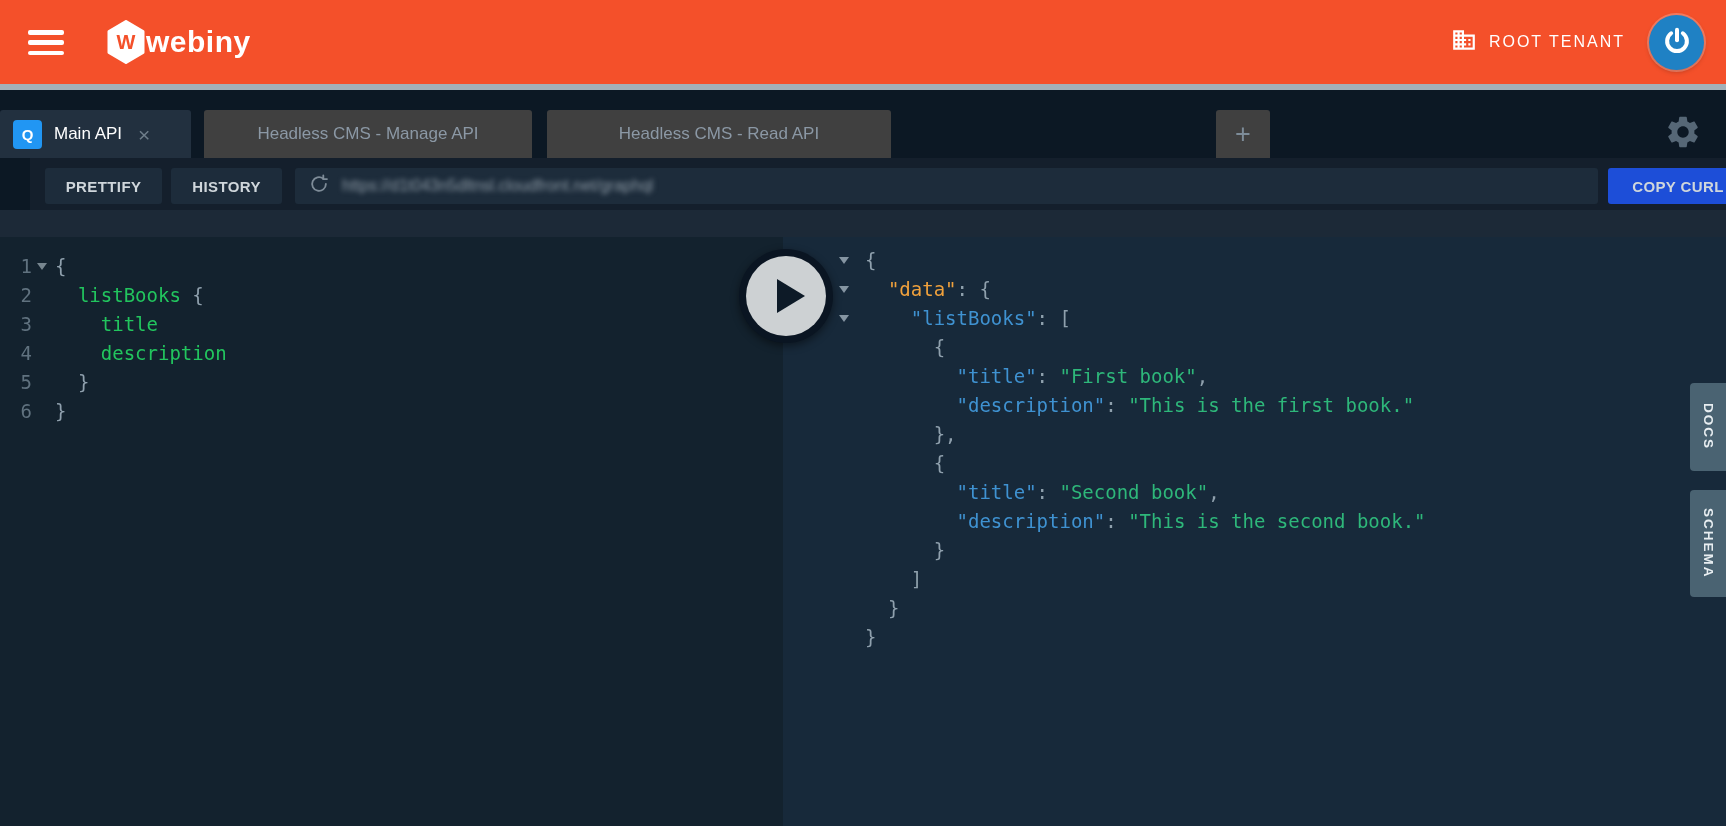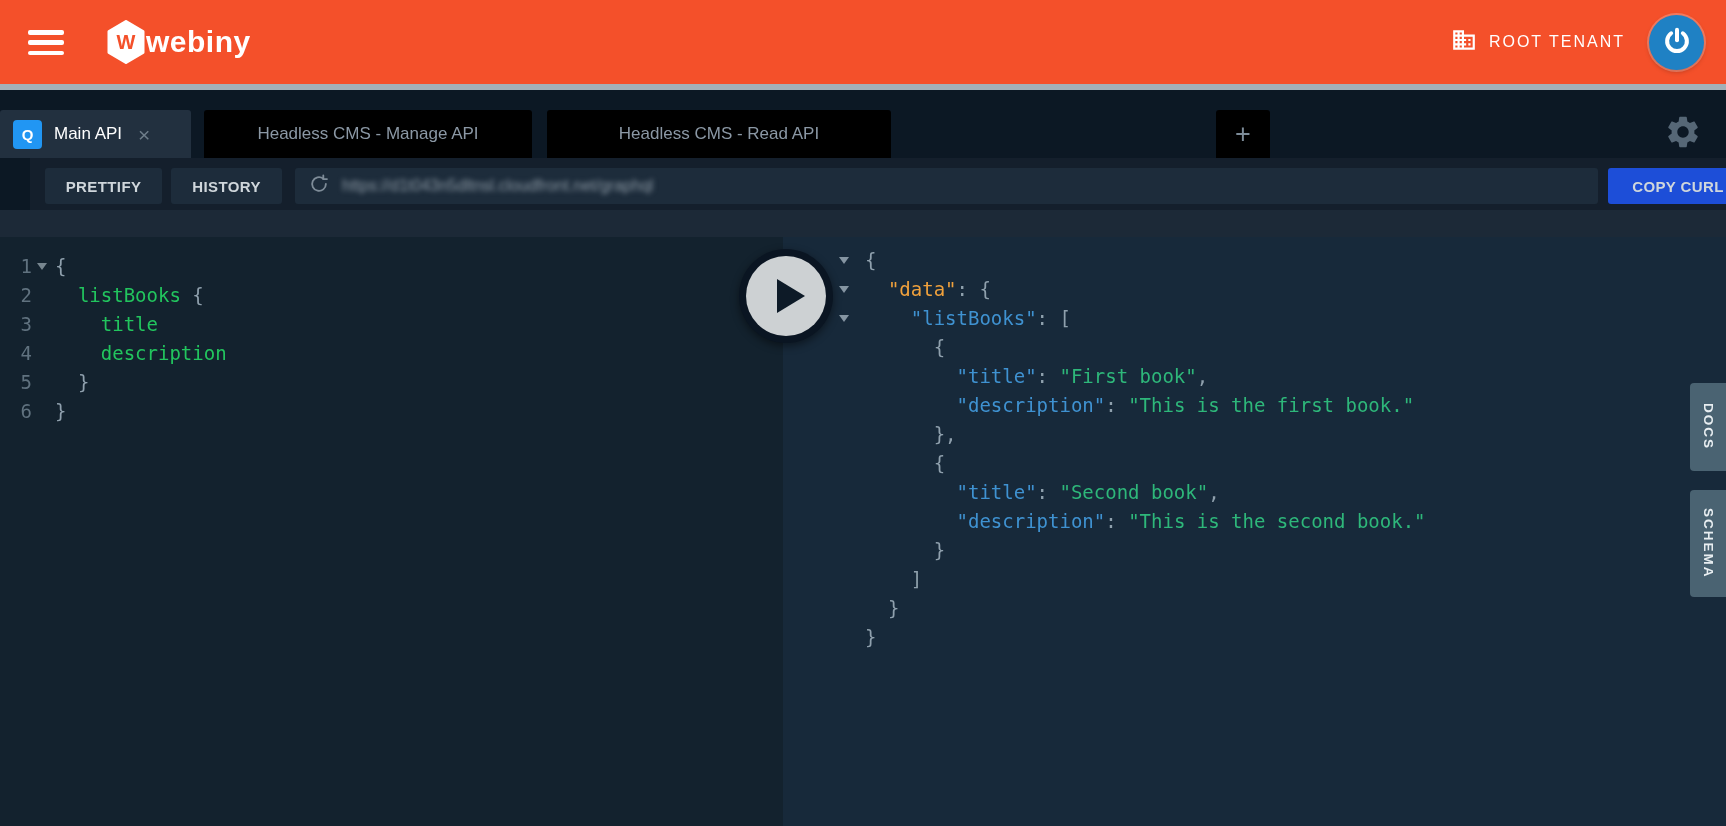--- a/index.html
+++ b/index.html
@@ -24,21 +24,21 @@
   .tenant { position:absolute; right:101px; top:0; height:84px; display:flex; align-items:center; gap:12px; cursor:pointer; }
   .tenant-label { color:#fff; font-size:16px; font-weight:500; letter-spacing:2px; }
   .avatar { position:absolute; right:22px; top:15px; width:55px; height:55px; border-radius:50%;
             background:#1f81c4; display:flex; align-items:center; justify-content:center;
             box-shadow:0 0 0 2px rgba(255,255,255,.25), 0 2px 5px rgba(0,0,0,.25); cursor:pointer; }
 
   
   .tabbar { position:absolute; left:0; top:90px; width:1726px; height:68px; background:#0c1824; }
   .tab { position:absolute; bottom:0; height:48px; border-radius:3px 3px 0 0;
          display:flex; align-items:center; justify-content:center; cursor:pointer;
-         background:#000000; color:#8b98a5; font-size:17px; }
+         background:#404040; color:#8b98a5; font-size:17px; }
   .tab.active { background:#22303f; color:#ffffff; justify-content:flex-start; padding-left:13px; }
   .tab-main    { left:0;     width:191px; }
   .tab-manage  { left:204px; width:328px; }
   .tab-read    { left:547px; width:344px; }
   .tab-preview { left:869px; width:324px; }
   .tab-add     { left:1216px; width:54px; color:#7d8c99; font-size:27px; font-weight:300; }
   .qbadge { width:29px; height:29px; border-radius:4px; background:#2196f3; color:#fff;
             display:flex; align-items:center; justify-content:center;
             font-size:15px; font-weight:bold; margin-right:12px; }
   .tab-close { margin-left:16px; color:#6e7d8a; font-size:21px; line-height:1; cursor:pointer; }

